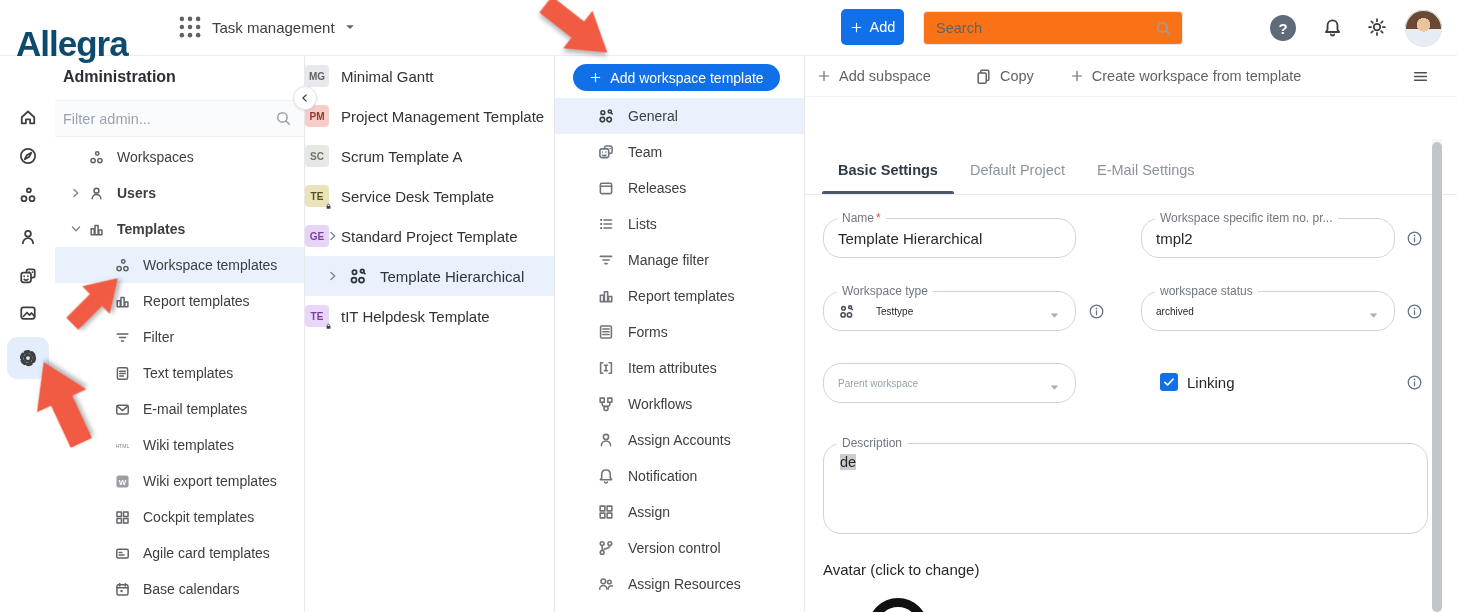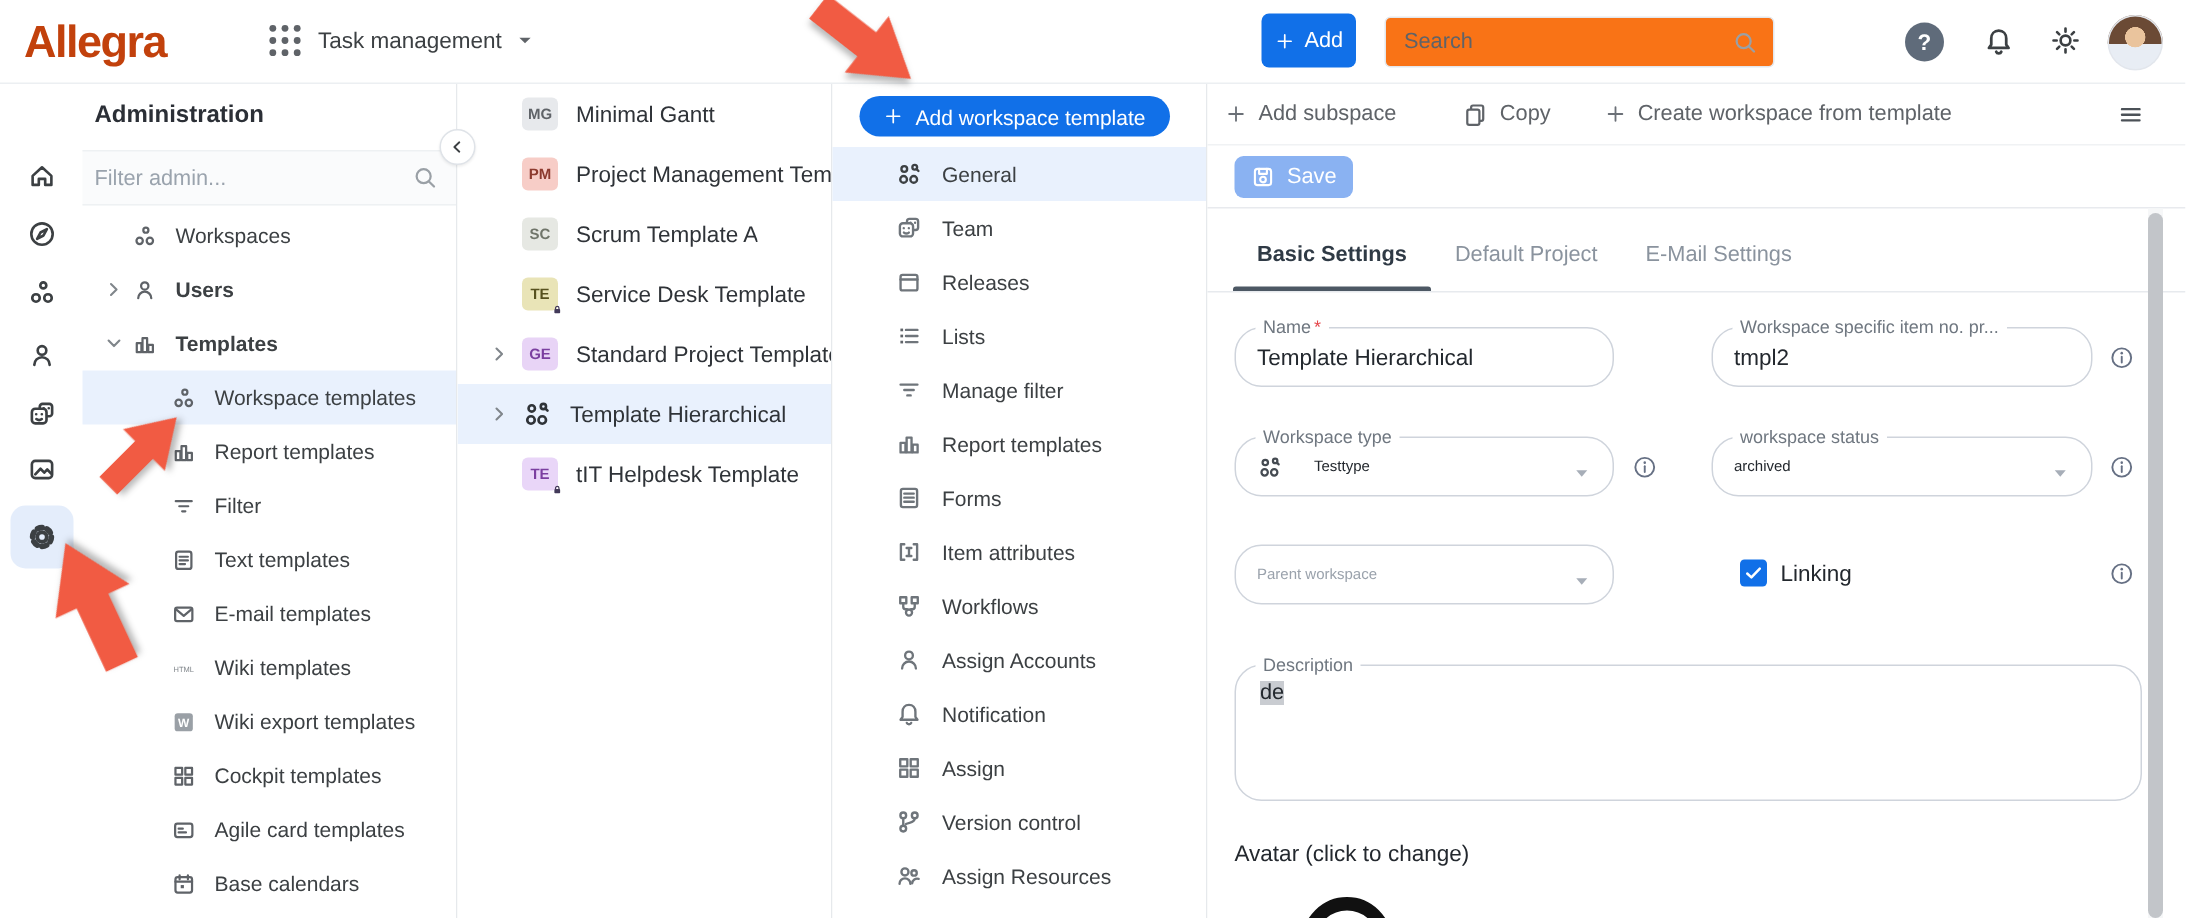--- a/index.html
+++ b/index.html
@@ -3,21 +3,21 @@
 <meta charset="utf-8">
 <style>
   * { margin:0; padding:0; box-sizing:border-box; }
   html,body { width:1457px; height:612px; overflow:hidden; }
   body { font-family:"Liberation Sans",sans-serif; background:#fff; color:#3c4043; position:relative; font-size:14px; }
   svg { display:block; }
   .ic { display:inline-flex; align-items:center; justify-content:center; flex:none; }
 
   
   #header { position:absolute; left:0; top:0; width:1457px; height:56px; background:#fff; border-bottom:1px solid #eceff2; z-index:6; }
-  #logo { position:absolute; left:16px; top:12px; font-size:30px; font-weight:bold; letter-spacing:-1px; color:#c2410c; }
+  #logo { position:absolute; left:16px; top:24px; font-size:35px; font-weight:bold; letter-spacing:-1px; color:#0c4a6e; }
   #appswitcher { position:absolute; left:177px; top:14px; display:flex; align-items:center; gap:9px; cursor:pointer; }
   #appswitcher .lbl { font-size:15px; color:#3c4043; }
   #add-btn { position:absolute; left:841px; top:9px; width:63px; height:36px; background:#1170e8; border-radius:5px; color:#fff; display:flex; align-items:center; justify-content:center; gap:7px; font-size:14.5px; cursor:pointer; }
   #searchbox { position:absolute; left:923px; top:11px; width:260px; height:34px; background:#f97316; border:1px solid #e4e7eb; border-radius:4px; display:flex; align-items:center; }
   #searchbox input { border:none; outline:none; background:transparent; flex:1; padding:0 12px; font-size:14.5px; color:#3c4043; font-family:inherit; }
   #searchbox input::placeholder { color:#5f6368; }
   #searchbox .ic { margin-right:10px; }
   #help-btn { position:absolute; left:1270px; top:15px; width:26px; height:26px; border-radius:50%; background:#5f6b7a; color:#fff; font-weight:bold; font-size:15px; display:flex; align-items:center; justify-content:center; cursor:pointer; }
   #bell-btn { position:absolute; left:1322px; top:17px; cursor:pointer; }
   #theme-btn { position:absolute; left:1367px; top:17px; cursor:pointer; }
@@ -47,21 +47,21 @@
   .arow .tarrow { position:absolute; left:13px; top:10px; }
   .arow .ic { margin-left:33px; }
   .arow.lv2 .ic { margin-left:59px; }
   .arow .albl { margin-left:12px; font-size:14px; color:#3c4043; white-space:nowrap; }
   .arow.bold .albl { font-weight:bold; }
 
   #template-col { position:absolute; left:305px; top:56px; width:250px; height:556px; background:#fff; border-right:1px solid #e6e9ec; overflow:hidden; }
   .trow { position:relative; height:40px; display:flex; align-items:center; cursor:pointer; }
   .trow.sel { background:#e9f1fd; }
   .trow .tarrow { position:absolute; left:20px; top:12px; }
-  .badge { margin-left:43px; width:24px; height:22px; border-radius:4px; font-size:10px; font-weight:bold; display:flex; align-items:center; justify-content:center; position:relative; flex:none; }
+  .badge { width:24px; height:22px; border-radius:4px; font-size:10px; font-weight:bold; display:flex; align-items:center; justify-content:center; position:relative; flex:none; }
   .badge .lock { position:absolute; right:-3px; bottom:-3px; }
   .trow .wicon { margin-left:43px; }
   .trow .tlbl { margin-left:12px; font-size:15px; color:#2f3338; white-space:nowrap; overflow:hidden; }
 
   #menu-col { position:absolute; left:555px; top:56px; width:250px; height:556px; background:#fff; border-right:1px solid #e6e9ec; }
   #add-wst-btn { position:absolute; left:18px; top:8px; width:207px; height:27px; background:#1170e8; border-radius:14px; color:#fff; font-size:14px; display:flex; align-items:center; justify-content:center; gap:8px; cursor:pointer; }
   #section-menu { position:absolute; left:0; top:42px; width:249px; }
   .mrow { height:36px; display:flex; align-items:center; cursor:pointer; }
   .mrow.sel { background:#e9f1fd; }
   .mrow .ic { margin-left:42px; }
@@ -619,32 +619,20 @@
         </span>
       <span>Create workspace from template</span>
     </div>
     <div id="tb-menu" class="ic">
         <svg width="17" height="17" viewBox="0 0 16 16" fill="none" stroke="#4b5157" stroke-width="1.4" stroke-linecap="round" stroke-linejoin="round" style="color:#4b5157">
           <path d="M2.5 4.5h11M2.5 8h11M2.5 11.5h11" stroke-width="1.5"></path>
         </svg>
       </div>
   </div>
 
-  <div id="save-row">
-    <div id="save-btn">
-      <span class="ic">
-          <svg width="16" height="16" viewBox="0 0 16 16" fill="none" stroke="#ffffff" stroke-width="1.4" stroke-linecap="round" stroke-linejoin="round" style="color:#ffffff">
-            <rect x="2.6" y="2.6" width="10.8" height="10.8" rx="1.8"></rect>
-            <path d="M5.4 2.6v3.3h5.2V2.6"></path>
-            <circle cx="8" cy="9.7" r="1.9"></circle>
-          </svg>
-        </span>
-      <span>Save</span>
-    </div>
-  </div>
 
   <div id="tabs-row">
       <div class="tab active">Basic Settings</div>
       <div class="tab">Default Project</div>
       <div class="tab">E-Mail Settings</div>
     </div>
 
   <div class="field" style="left:18px; top:162px; width:253px;">
     <span class="flabel"><span>Name</span><span class="req">*</span></span>
     <input value="Template Hierarchical" style="">

